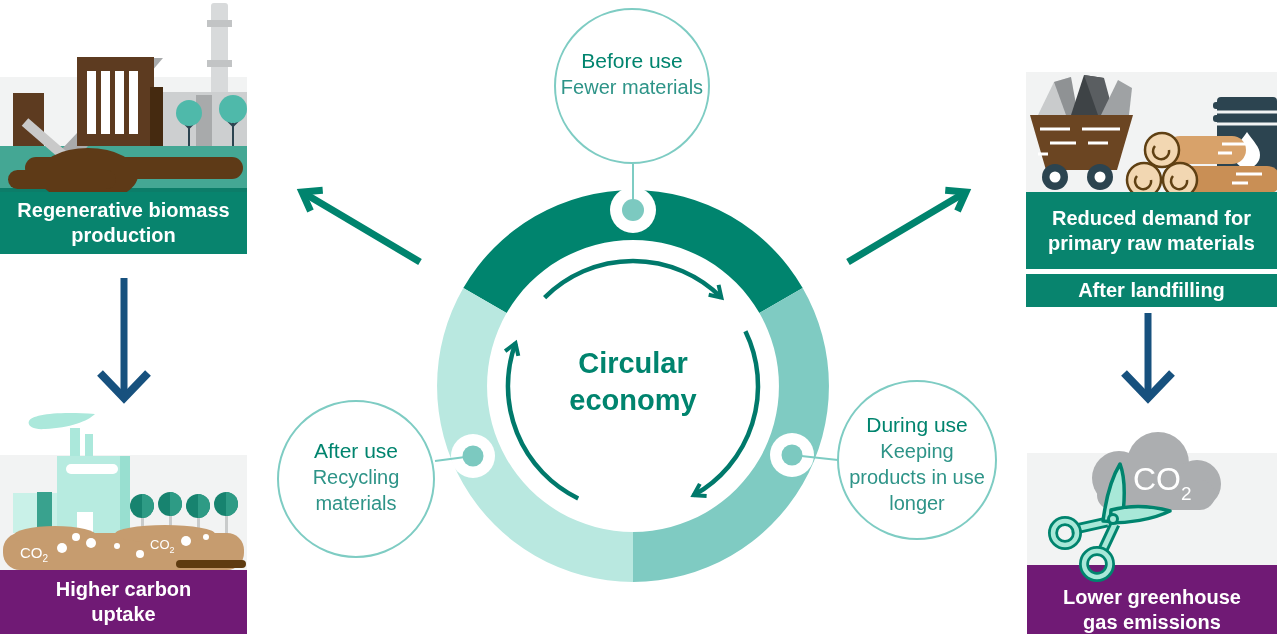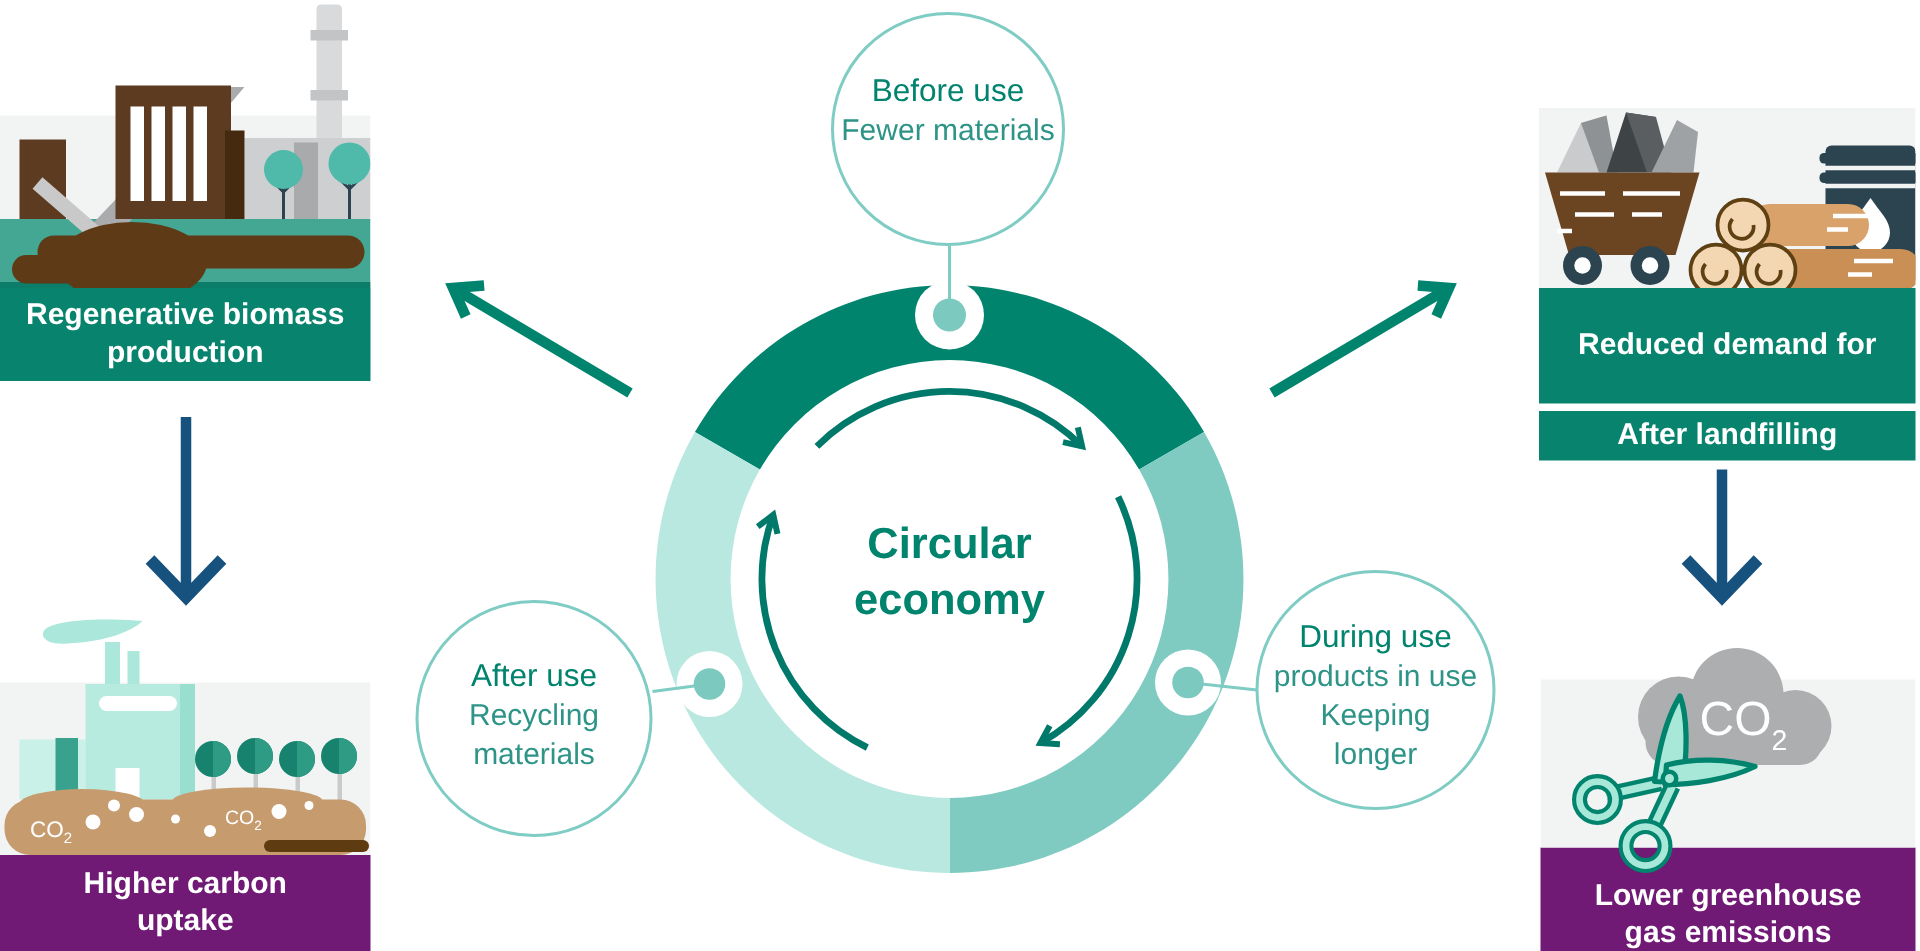--- a/index.html
+++ b/index.html
@@ -182,20 +182,21 @@
         <polygon points="4,43 107,43 91,98 20,98" fill="#6B4522"></polygon>
         <path d="M14,57 h30 M56,57 h38 M24,71 h26 M62,71 h20 M12,82 h10" stroke="#ffffff" stroke-width="3"></path>
         <circle cx="29" cy="105" r="13" fill="#2C4450"></circle>
           <circle cx="29" cy="105" r="5.5" fill="#ffffff"></circle>
         <circle cx="74" cy="105" r="13" fill="#2C4450"></circle>
           <circle cx="74" cy="105" r="5.5" fill="#ffffff"></circle>
       </g>
     </svg>
     <div class="band teal" style="height:77px;margin-bottom:5px;">
       <span>Reduced demand for</span>
+      <span>primary raw materials</span>
     </div>
     <div class="band teal" style="height:33px;">
       <span>After landfilling</span>
     </div>
   </div>
 
   <div class="panel" style="left:1027px;top:420px;width:250px;height:214px;">
     <div class="band navy abs z0" style="top:145px;height:69px;padding-top:20px;">
       <span>Lower greenhouse</span>
       <span>gas emissions</span>
@@ -288,22 +289,22 @@
   </div>
 
   <div class="circle-label" style="left:277px;top:400px;width:158px;height:158px;padding-top:36px;">
     <div class="circle-title">After use</div>
     <div class="circle-desc">Recycling</div>
     <div class="circle-desc">materials</div>
   </div>
 
   <div class="circle-label" style="left:837px;top:380px;width:160px;height:160px;padding-top:30px;">
     <div class="circle-title">During use</div>
+    <div class="circle-desc">Keeping</div>
     <div class="circle-desc">products in use</div>
-    <div class="circle-desc">Keeping</div>
     <div class="circle-desc">longer</div>
   </div>
 
   <div class="center-title">
     <div>Circular</div>
     <div>economy</div>
   </div>
 
 </div>
 

